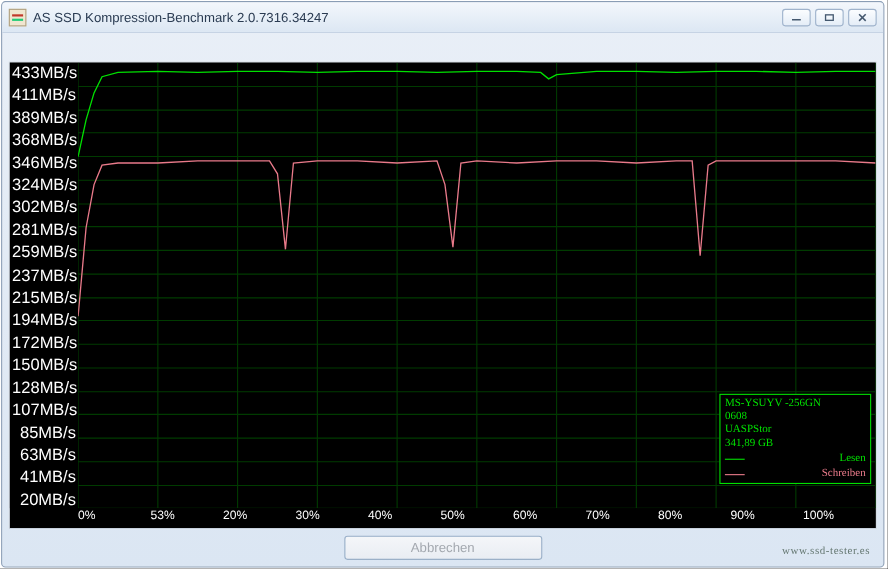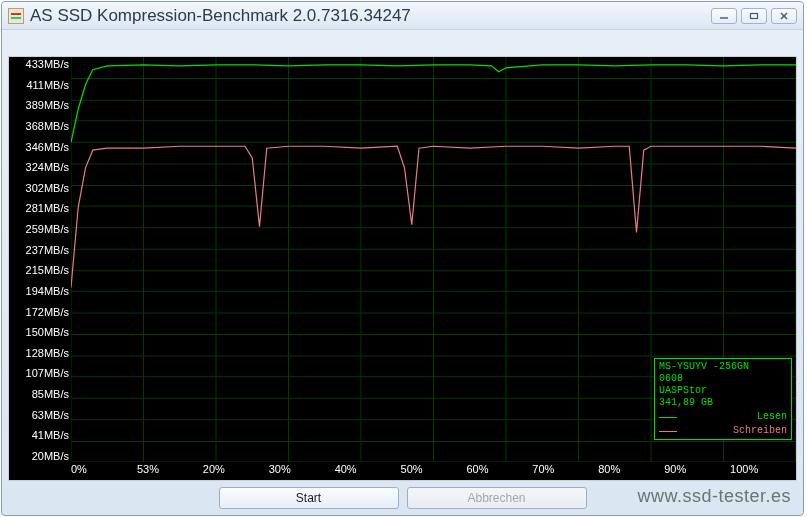--- a/index.html
+++ b/index.html
@@ -34,21 +34,21 @@
     margin-right: 6px;
     background: #f0e6d0;
     border: 1px solid #b0a080;
     position: relative;
   }
   .app-icon::before, .app-icon::after {
     content: ""; position: absolute; left: 2px; right: 2px; height: 2px;
   }
   .app-icon::before { top: 4px; background: #c0392b; }
   .app-icon::after  { top: 8px; background: #2c7; }
-  .title-text { color: #2a3b52; font-size: 17px; }
+  .title-text { color: #2a3b52; font-size: 12px; }
   .win-controls { margin-left: auto; display: flex; gap: 4px; }
   .win-btn {
     width: 26px; height: 16px;
     border: 1px solid #9fb3cc;
     border-radius: 3px;
     background: linear-gradient(#fbfdff,#e4edf7);
     display: flex; align-items: center; justify-content: center;
     color: #44586f;
     font-family: Arial, sans-serif;
   }
@@ -76,21 +76,21 @@
     background: #000;
   }
   .y-axis {
     position: absolute; left: 0; top: 0; bottom: 18px; width: 62px;
     background: #000;
     display: flex; flex-direction: column;
     justify-content: space-between;
     padding: 2px 2px 0 2px;
   }
   .y-tick {
-    color: #fff; font-size: 11px; text-align: right; line-height: 1;
+    color: #fff; font-size: 15px; text-align: right; line-height: 1;
     font-family: Arial, sans-serif;
     white-space: nowrap;
   }
   .plot {
     position: absolute;
     left: 62px; right: 0; top: 0; bottom: 18px;
     background: #000;
   }
   .x-axis {
     position: absolute; left: 62px; right: 0; bottom: 0; height: 18px;
@@ -104,21 +104,21 @@
     padding-top: 1px;
   }
   .legend-box {
     position: absolute;
     right: 4px; bottom: 22px;
     width: 138px;
     border: 1px solid #00e000;
     background: #000;
     padding: 2px 4px;
     font-size: 10px;
-    font-family: Liberation Mono, monospace;
+    font-family: Liberation Serif, serif;
     line-height: 12px;
   }
   .legend-line { color: #00e000; white-space: nowrap; overflow: hidden; }
   .legend-row { display: flex; align-items: center; gap: 4px; margin-top: 2px; justify-content: space-between;}
   .legend-swatch { width: 18px; height: 0; border-top: 1px solid; }
   .button-row {
     position: absolute; left: 6px; right: 6px; bottom: 4px; height: 26px;
     display: flex; gap: 8px; justify-content: center; align-items: center;
   }
   .btn {
@@ -131,22 +131,22 @@
     display: flex; align-items: center; justify-content: center;
   }
   .btn.disabled {
     color: #a3a8af;
     background: linear-gradient(#f4f6f9,#e9edf3);
   }
   .watermark {
     position: absolute;
     right: 12px; bottom: 8px;
     color: rgba(80,100,90,0.85);
-    font-family: Liberation Sans, sans-serif;
-    font-size: 18px;
+    font-family: Liberation Serif, serif;
+    font-size: 10px;
     letter-spacing: 0.5px;
     pointer-events: none;
   }
 </style>
 </head>
 <body>
 
 <div class="window">
 
   <div class="titlebar">
@@ -257,18 +257,17 @@
           <div class="x-tick">60%</div>
           <div class="x-tick">70%</div>
           <div class="x-tick">80%</div>
           <div class="x-tick">90%</div>
           <div class="x-tick">100%</div>
         </div>
     </div>
   </div>
 
   <div class="button-row">
-    <div class="btn">Start</div>
     <div class="btn disabled">Abbrechen</div>
   </div>
 
   <div class="watermark">www.ssd-tester.es</div>
 </div>
 
 </body></html>

